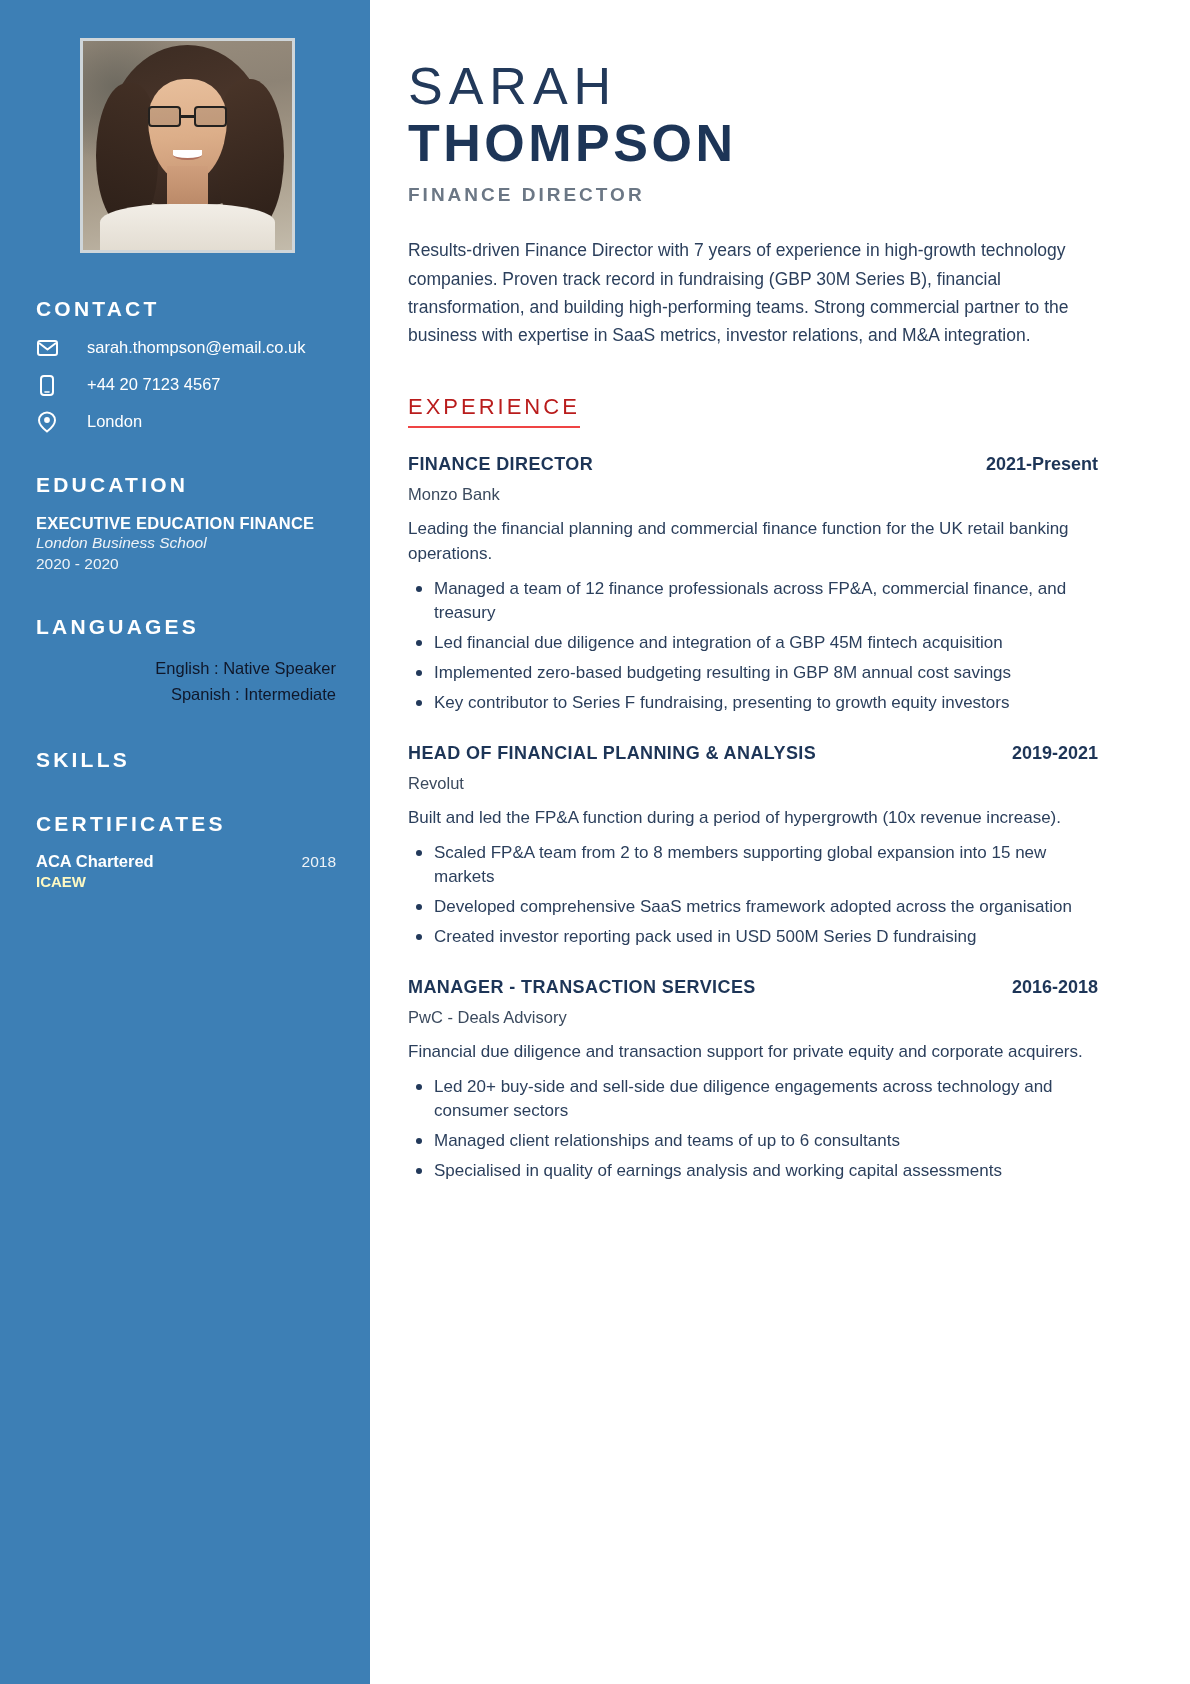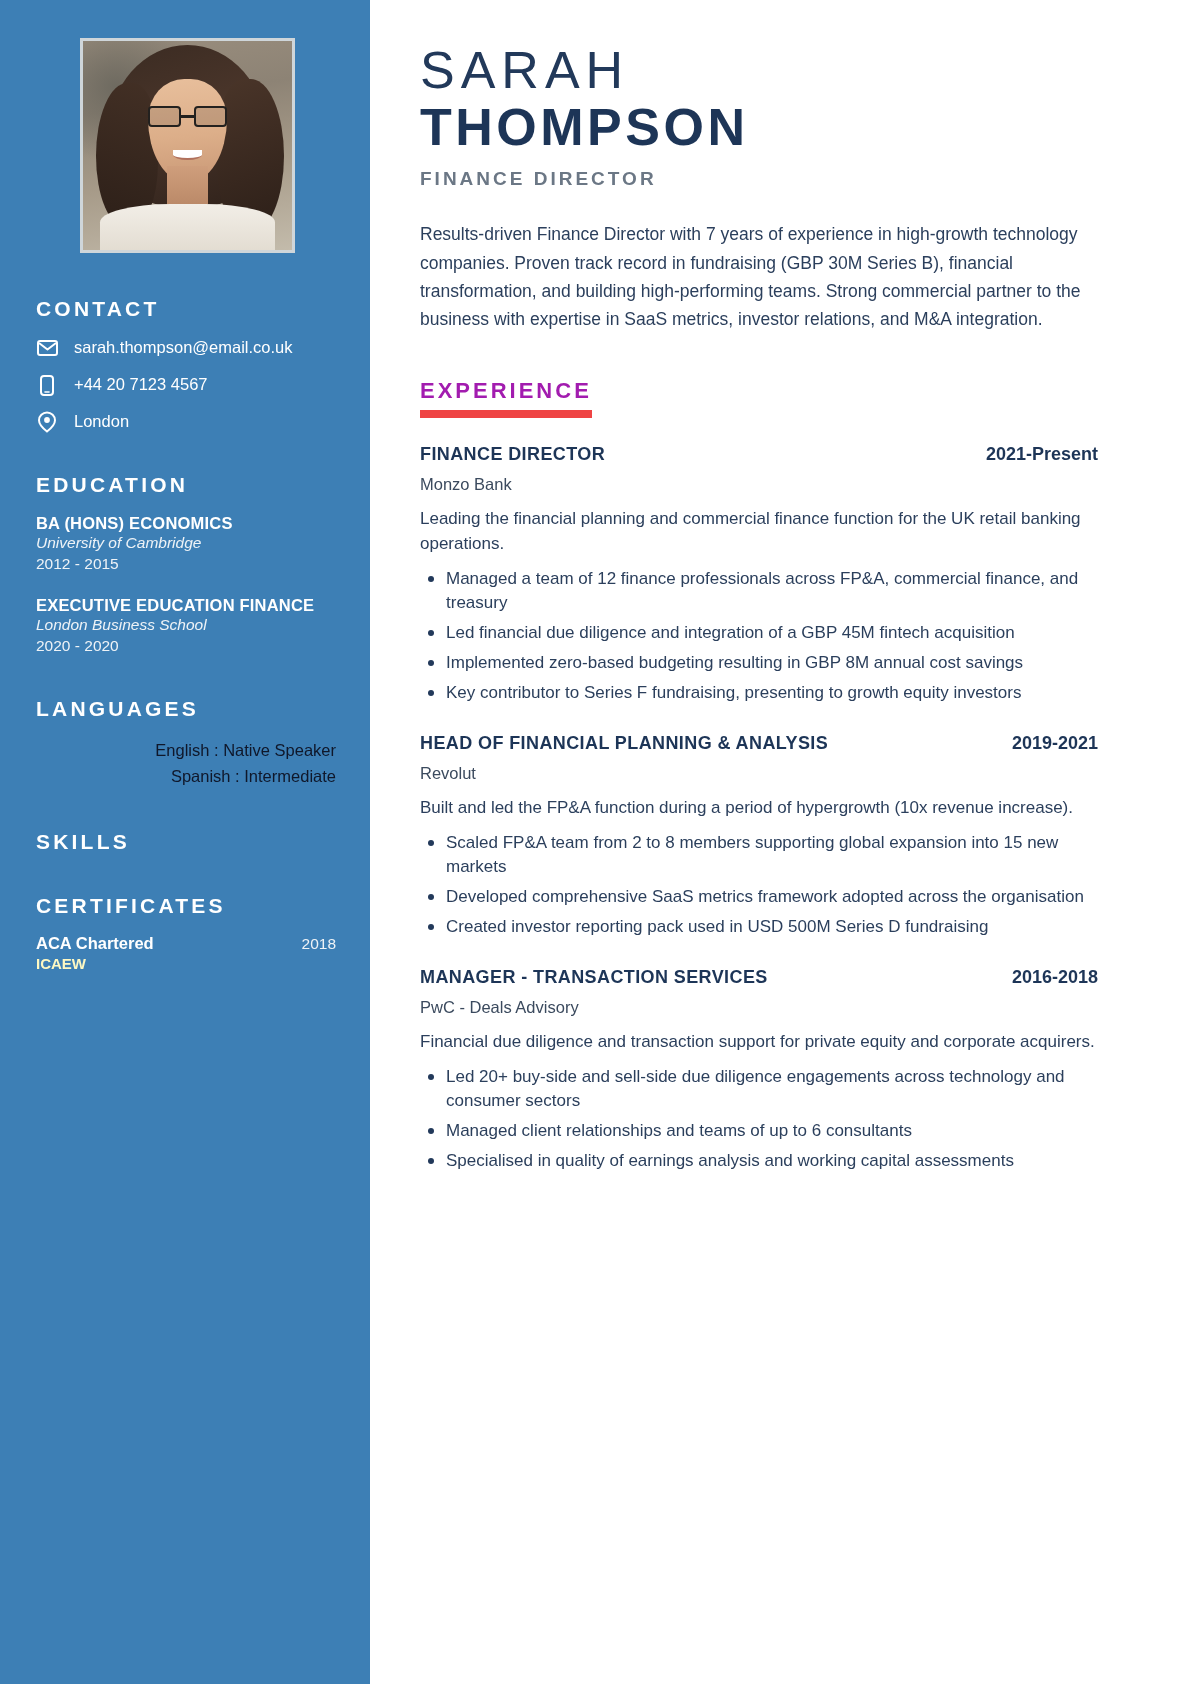--- a/index.html
+++ b/index.html
@@ -122,21 +122,21 @@
     font-weight: bold;
     letter-spacing: 3.2px;
     color: #ffffff;
     margin: 40px 0 16px 0;
   }
   .side-heading.first { margin-top: 44px; }
 
   .contact-row {
     display: flex;
     align-items: center;
-    gap: 16px;
+    gap: 29px;
     margin-bottom: 15px;
     font-size: 16.5px;
     color: #ffffff;
     line-height: 1.2;
   }
   .contact-row .ico {
     width: 22px; min-width: 22px;
     height: 22px;
     display: flex;
     align-items: center;
@@ -190,22 +190,23 @@
   .cert-org {
     font-size: 15px;
     color: #fef9c3;
     line-height: 1.5;
     font-weight: bold;
   }
 
   
   .main {
     flex: 1;
-    padding: 42px 92px 40px 50px;
+    padding: 42px 92px 40px 38px;
     color: #23395b;
+    margin-top: 16px;
   }
   .name-first {
     font-size: 52px;
     font-weight: 300;
     letter-spacing: 6px;
     color: #22395a;
     line-height: 1.08;
   }
   .name-last {
     font-size: 52px;
@@ -223,26 +224,26 @@
   }
   .summary {
     margin-top: 30px;
     font-size: 17.5px;
     line-height: 1.62;
     color: #2b3f5c;
   }
   .section-heading {
     display: inline-block;
     font-size: 22px;
-    font-weight: bold;
+    font-weight: normal;
     letter-spacing: 3px;
-    color: #a21caf;
+    color: #b91c1c;
     margin-top: 44px;
     padding-bottom: 6px;
-    border-bottom: 8px solid #ef4444;
+    border-bottom: 2px solid #ef4444;
   }
   .exp-item { margin-top: 28px; }
   .exp-item.first { margin-top: 26px; }
   .exp-head {
     display: flex;
     justify-content: space-between;
     align-items: baseline;
     gap: 16px;
   }
   .exp-role {
@@ -339,25 +340,20 @@
         <svg width="20" height="22" viewBox="0 0 20 22">
           <path d="M10 1.5 C5.6 1.5 2 5 2 9.3 C2 14.4 10 20.5 10 20.5 C10 20.5 18 14.4 18 9.3 C18 5 14.4 1.5 10 1.5 Z" fill="none" stroke="#ffffff" stroke-width="2"></path>
           <circle cx="10" cy="9" r="2.9" fill="#ffffff"></circle>
         </svg>
       </span>
       <span>London</span>
     </div>
 
     <div class="side-heading">EDUCATION</div>
 
-    <div class="edu-item">
-      <div class="edu-degree">BA (HONS) ECONOMICS</div>
-      <div class="edu-school">University of Cambridge</div>
-      <div class="edu-years">2012 - 2015</div>
-    </div>
 
     <div class="edu-item">
       <div class="edu-degree">EXECUTIVE EDUCATION FINANCE</div>
       <div class="edu-school">London Business School</div>
       <div class="edu-years">2020 - 2020</div>
     </div>
 
     <div class="side-heading">LANGUAGES</div>
     <div class="lang-row">English : Native Speaker</div>
     <div class="lang-row">Spanish : Intermediate</div>

